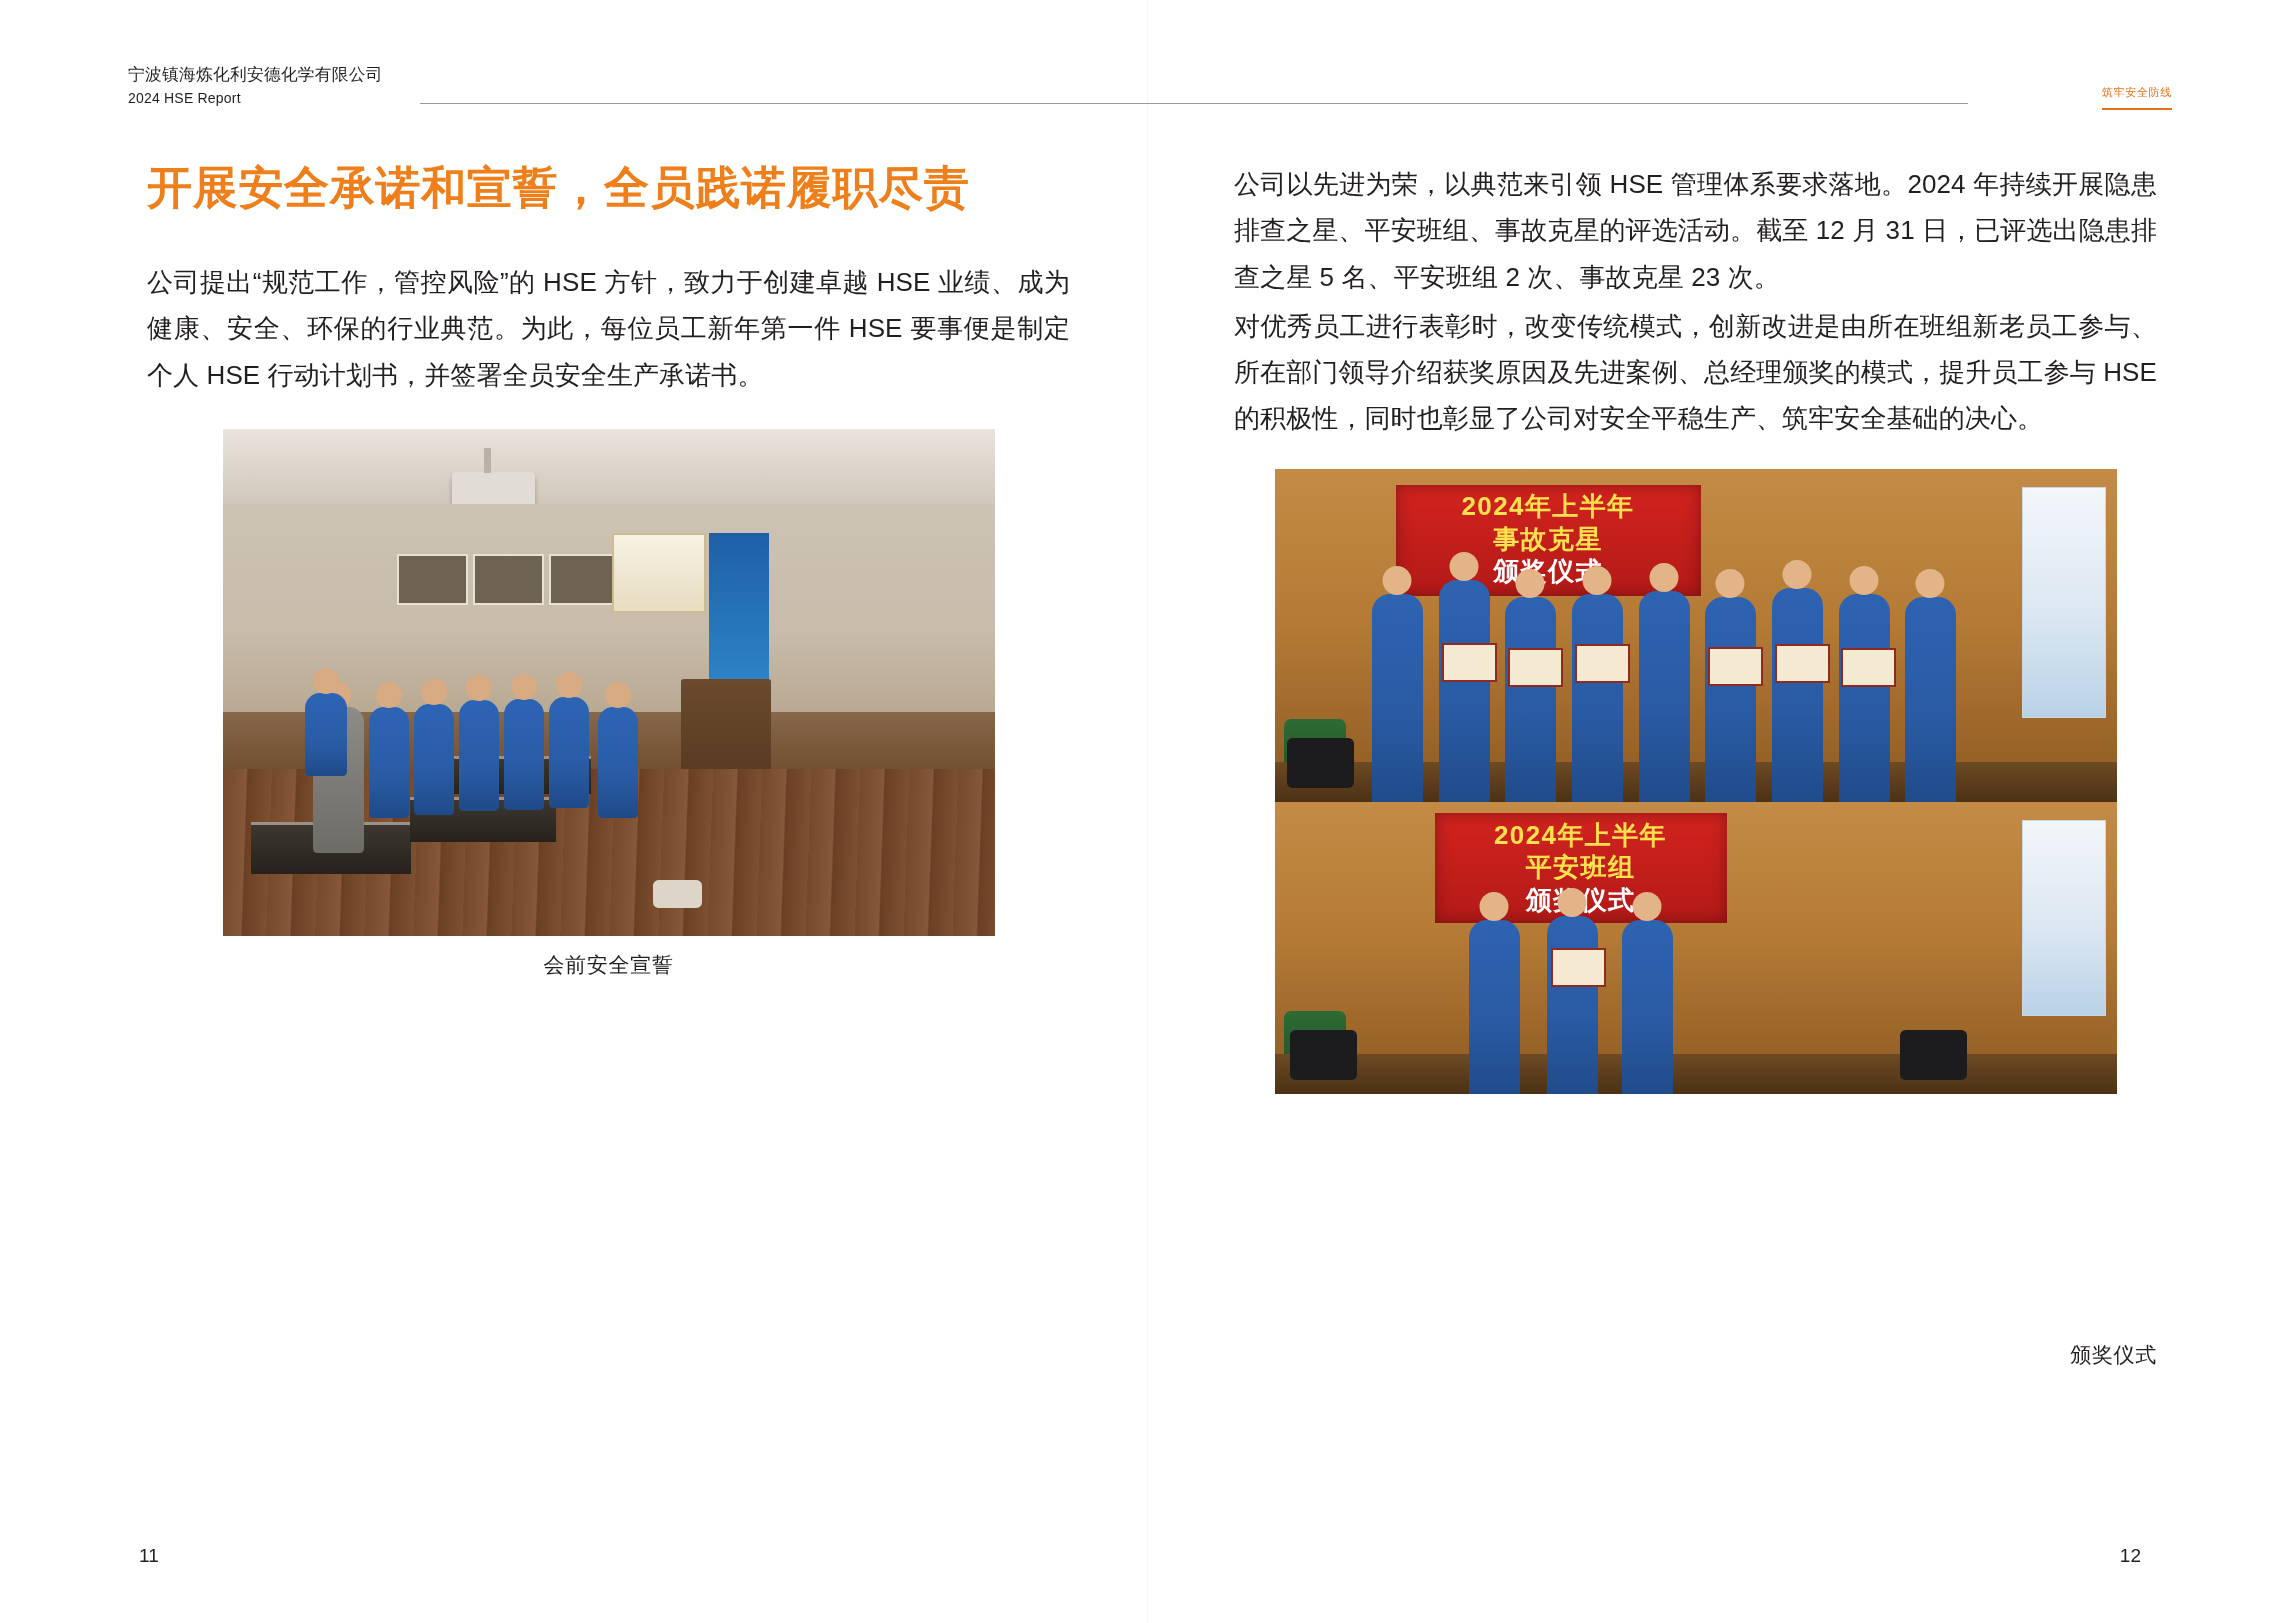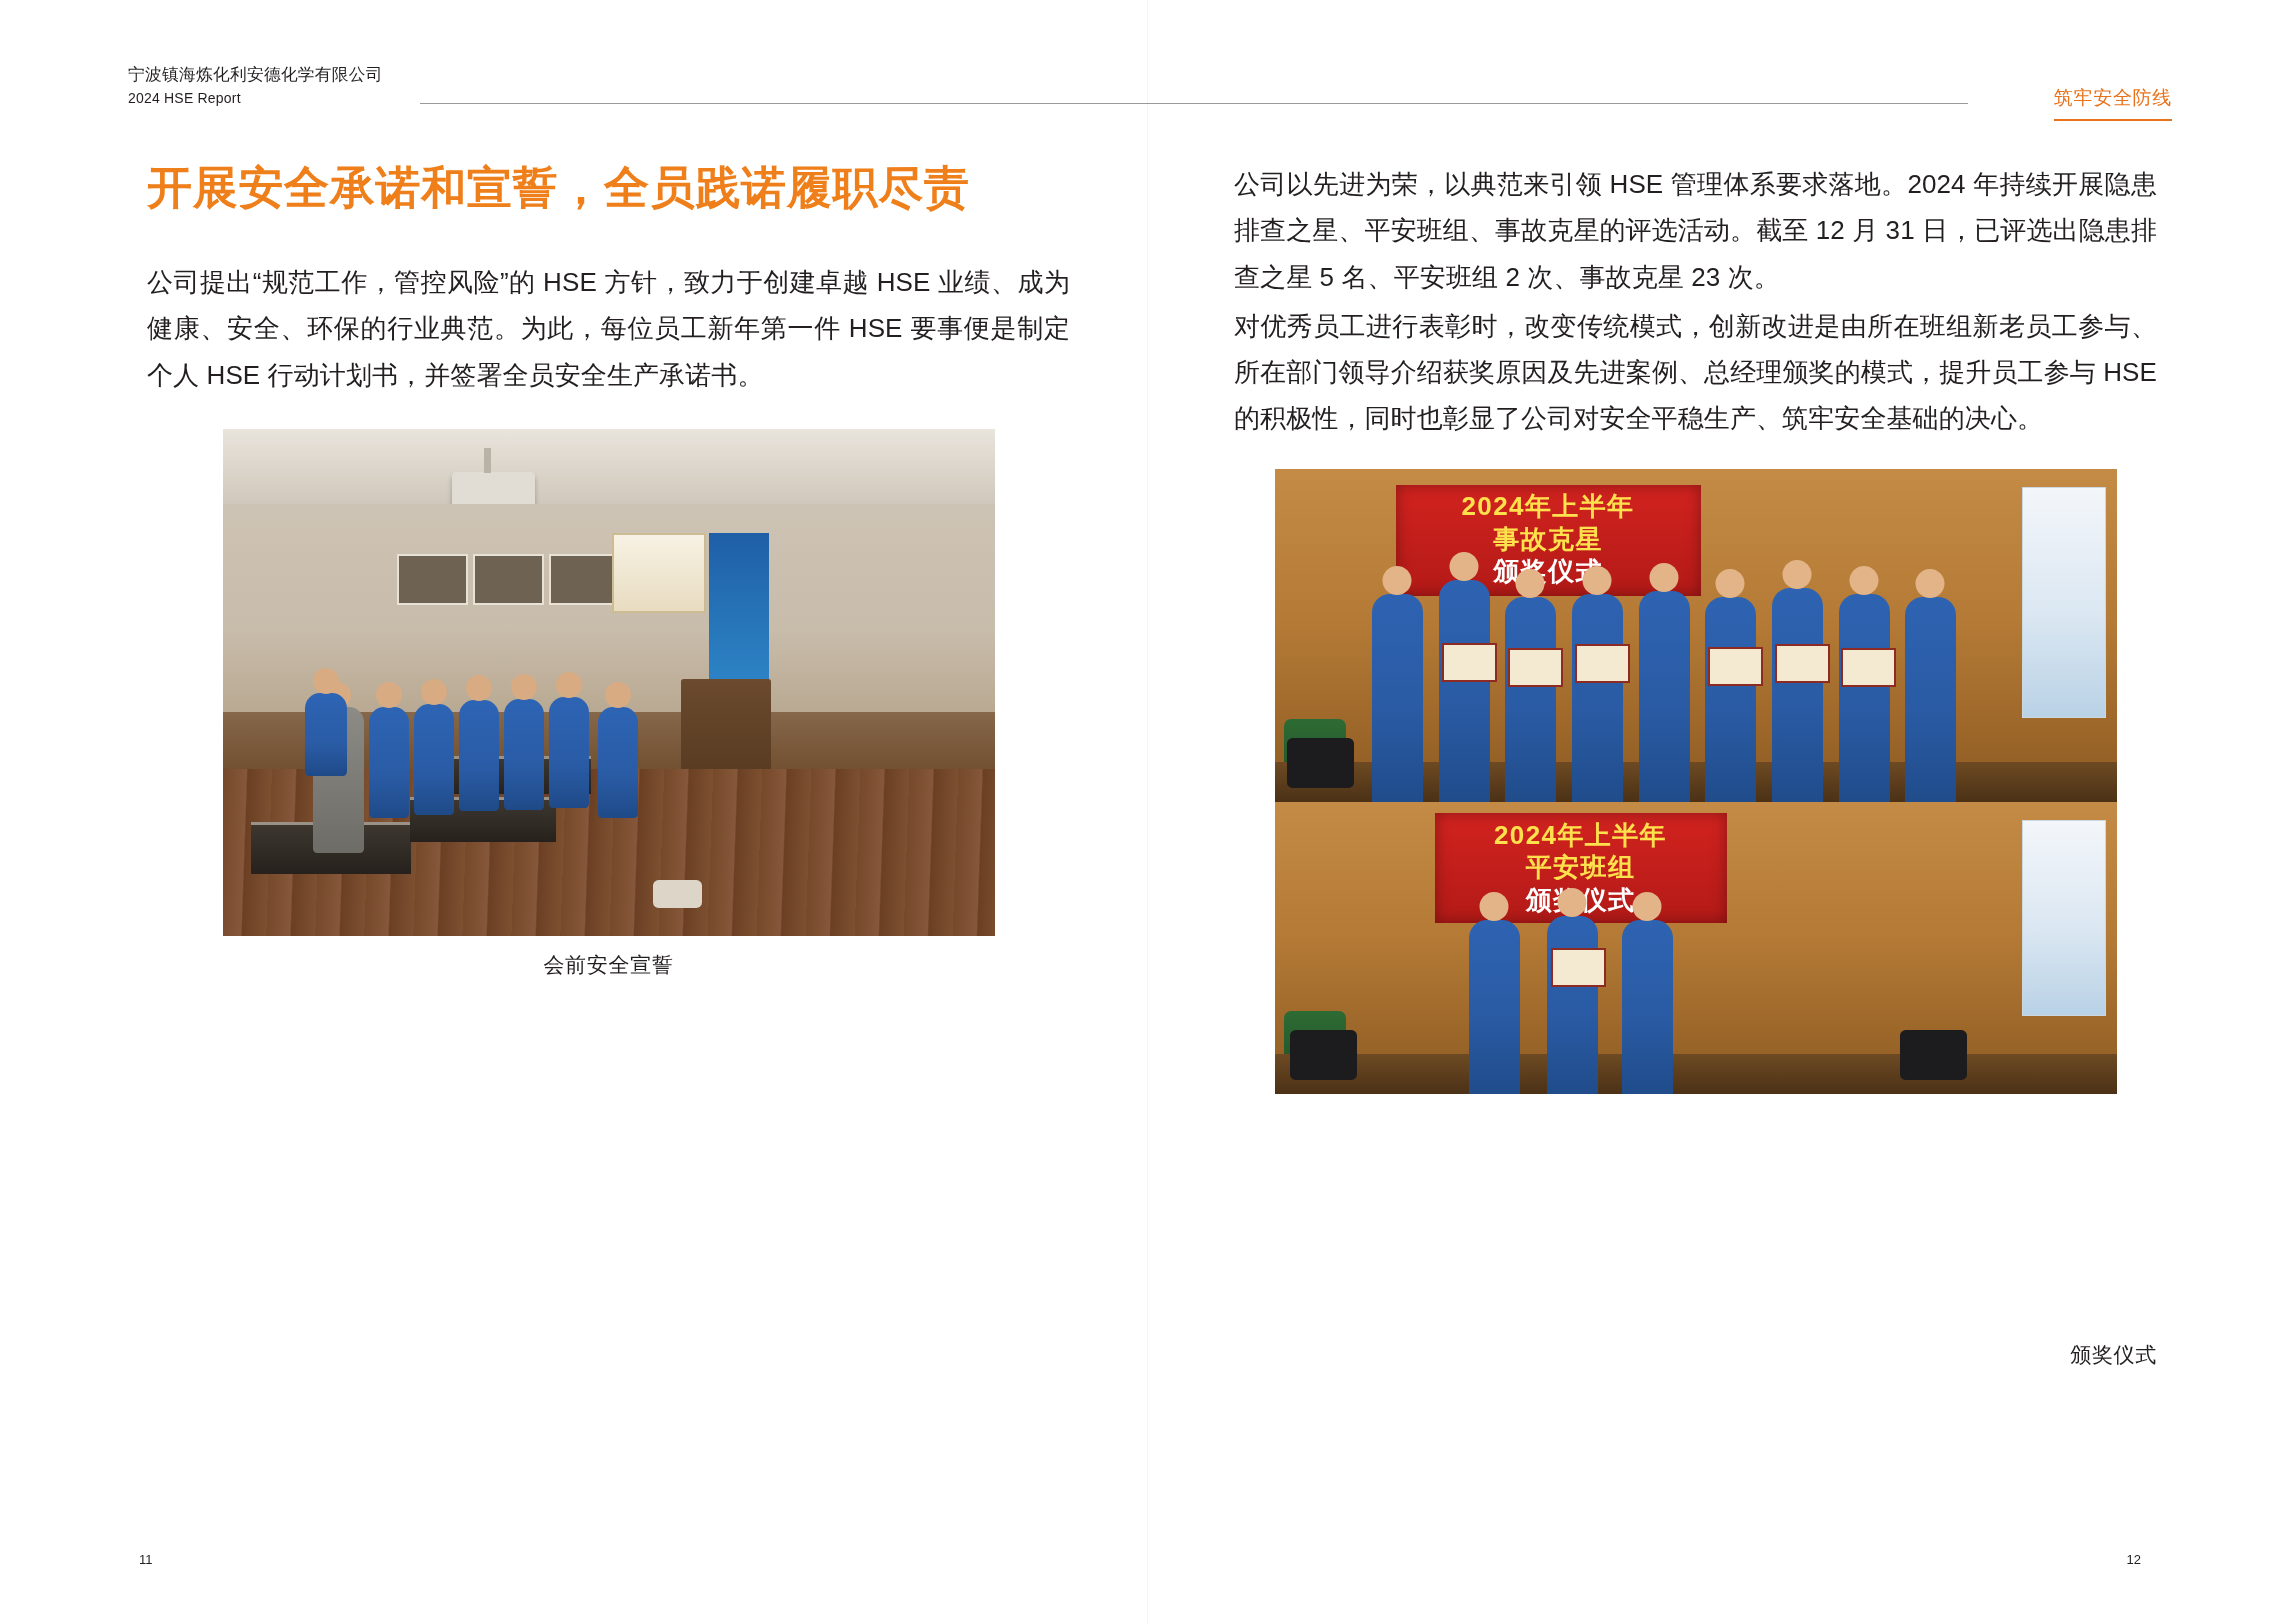--- a/index.html
+++ b/index.html
@@ -53,21 +53,21 @@
     left: 292px;
     top: 39px;
     width: 1548px;
     height: 0.7px;
     background: #9a9a9a;
   }
   .header-tag {
     position: absolute;
     right: 0;
     top: 21px;
-    font-size: 19px;
+    font-size: 11px;
     color: #e8721c;
     letter-spacing: 0.7px;
     white-space: nowrap;
     padding-bottom: 8.3px;
     border-bottom: 2.1px solid #e8721c;
   }
 
   
   .col {
     position: absolute;
@@ -243,21 +243,21 @@
     font-size: 21px;
     color: #231f20;
     letter-spacing: 0.7px;
     white-space: nowrap;
   }
 
   
   .pageno {
     position: absolute;
     bottom: 57px;
-    font-size: 13px;
+    font-size: 19px;
     color: #231f20;
   }
   .pageno-left { left: 139px; }
   .pageno-right { right: 154px; margin-left: 35px; }
 
   
   .fold {
     position: absolute;
     left: 1147px; top: 0; width: 1.4px; height: 100%;
     background: rgba(0,0,0,0.035);

